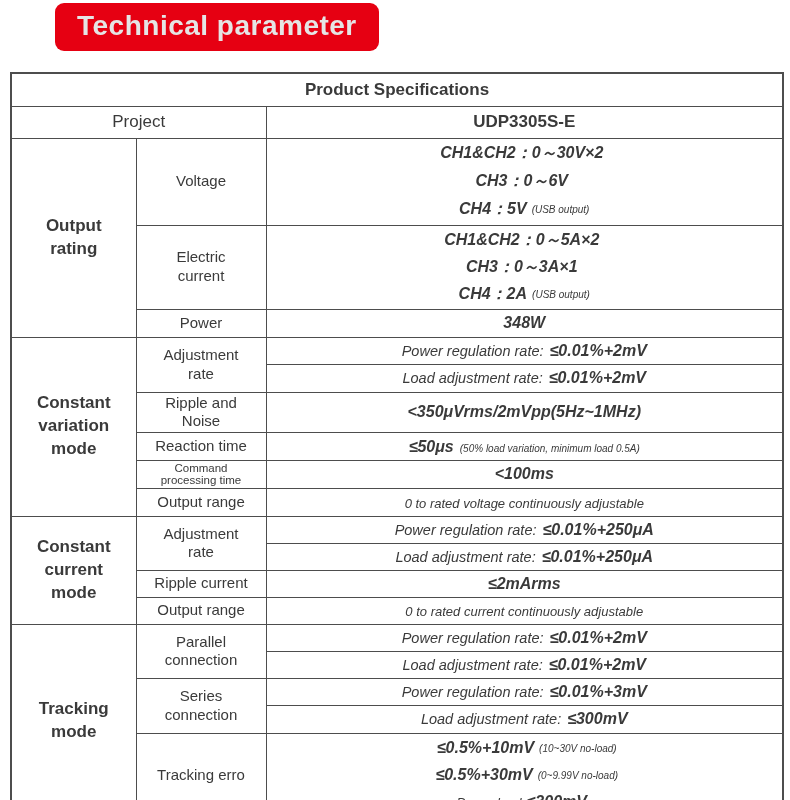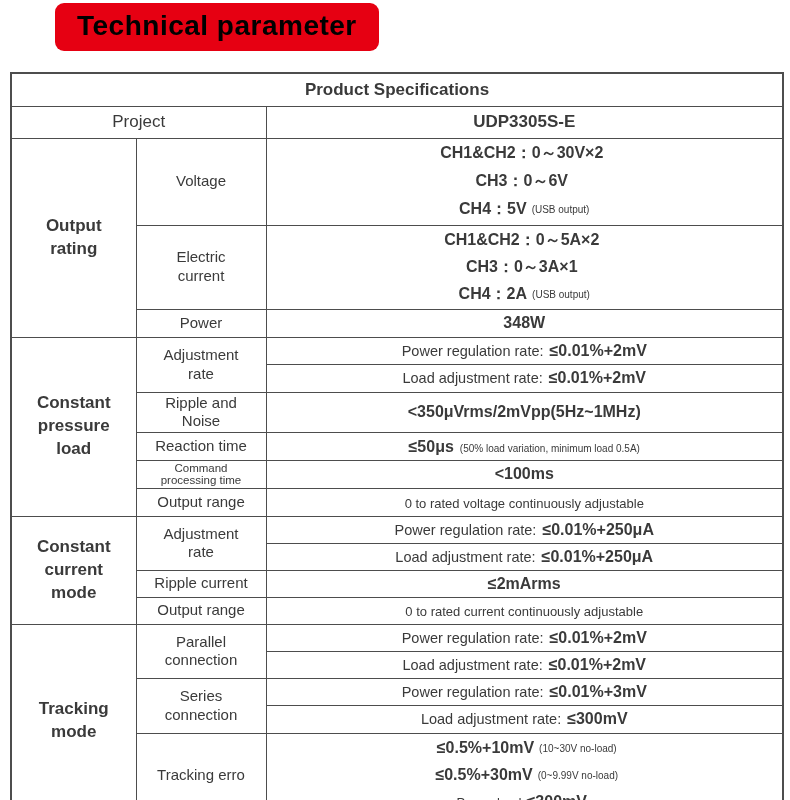--- a/index.html
+++ b/index.html
@@ -8,21 +8,21 @@
     background: #ffffff;
     overflow: hidden;
     font-family: "Liberation Sans", "DejaVu Sans", sans-serif;
     color: #3a3a3a;
   }
   
   .banner {
     display: inline-block;
     margin: 3px 0 0 55px;
     background: #e60012;
-    color: #000000;
+    color: #e5e5e5;
     font-size: 28px;
     font-weight: bold;
     padding: 7px 22px 9px 22px;
     border-radius: 9px;
     letter-spacing: 0.5px;
   }
   
   table.spec {
     margin: 21px 0 0 10px;
     width: 772px;
@@ -38,21 +38,21 @@
     overflow: hidden;
   }
   td.bb2 { border-bottom-width: 2px; }
   
   .title-cell   { height: 33px; font-size: 17px; font-weight: bold; }
   .project-cell { height: 32px; font-size: 17px; font-weight: normal; }
   .model-cell   { height: 32px; font-size: 17px; font-weight: bold; }
   .section-cell { font-size: 17px; font-weight: bold; line-height: 1.35; padding: 0 2px; }
   .sub-cell     { font-size: 15px; line-height: 1.25; }
   .sub-cell-sm  { font-size: 11.5px; line-height: 1.08; margin-top: 16px; }
-  .val-cell     { font-size: 15px; }
+  .val-cell     { font-size: 15px; font-style: italic; }
   
   .vmain  { font-weight: bold; font-size: 16px; }
   .vlabel { font-size: 14.5px; font-weight: normal; }
   .vnote  { font-size: 10px; font-weight: normal; }
   .vplain { font-size: 13px; font-weight: normal; }
   .ch-line { height: 28px; display: flex; align-items: center; justify-content: center; gap: 5px; }
   .tall-line { height: 27px; display: flex; align-items: center; justify-content: center; gap: 5px; }
   .pair { display: inline-flex; align-items: baseline; gap: 6px; }
   .h27 { height: 27px; }
   .h28 { height: 28px; }
@@ -119,21 +119,21 @@
     </td>
   </tr>
   <tr>
     <td class="sub-cell h28 bb2">Power</td>
     <td class="val-cell bb2">
       <span class="vmain">348W</span>
     </td>
   </tr>
 
   <tr>
-    <td rowspan="6" class="section-cell bb2">Constant pressure load</td>
+    <td rowspan="6" class="section-cell bb2">Constant variation mode</td>
     <td rowspan="2" class="sub-cell" style="height:55px">Adjustment rate</td>
     <td class="val-cell h27">
       <span class="pair">
         <span class="vlabel">Power regulation rate:</span>
         <span class="vmain">≤0.01%+2mV</span>
       </span>
     </td>
   </tr>
   <tr>
     <td class="val-cell h28">

